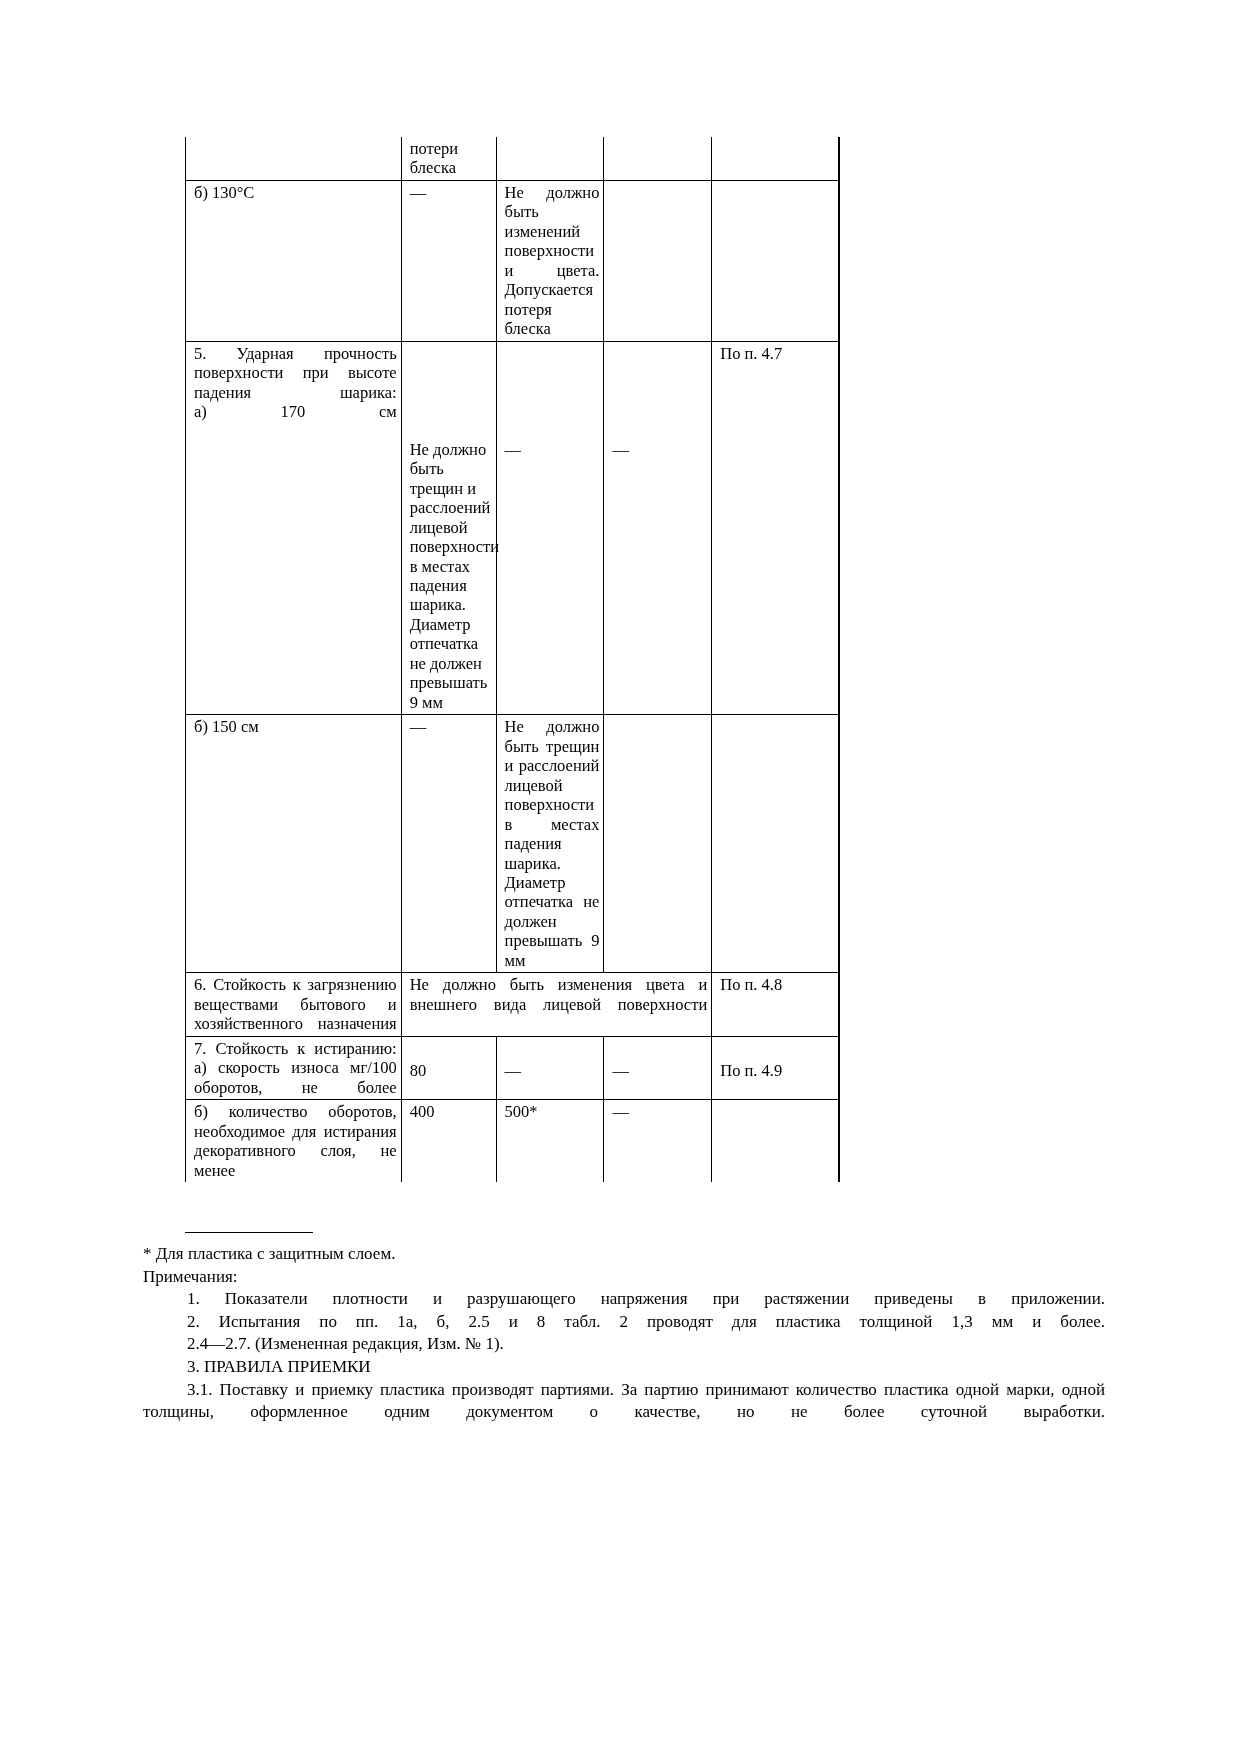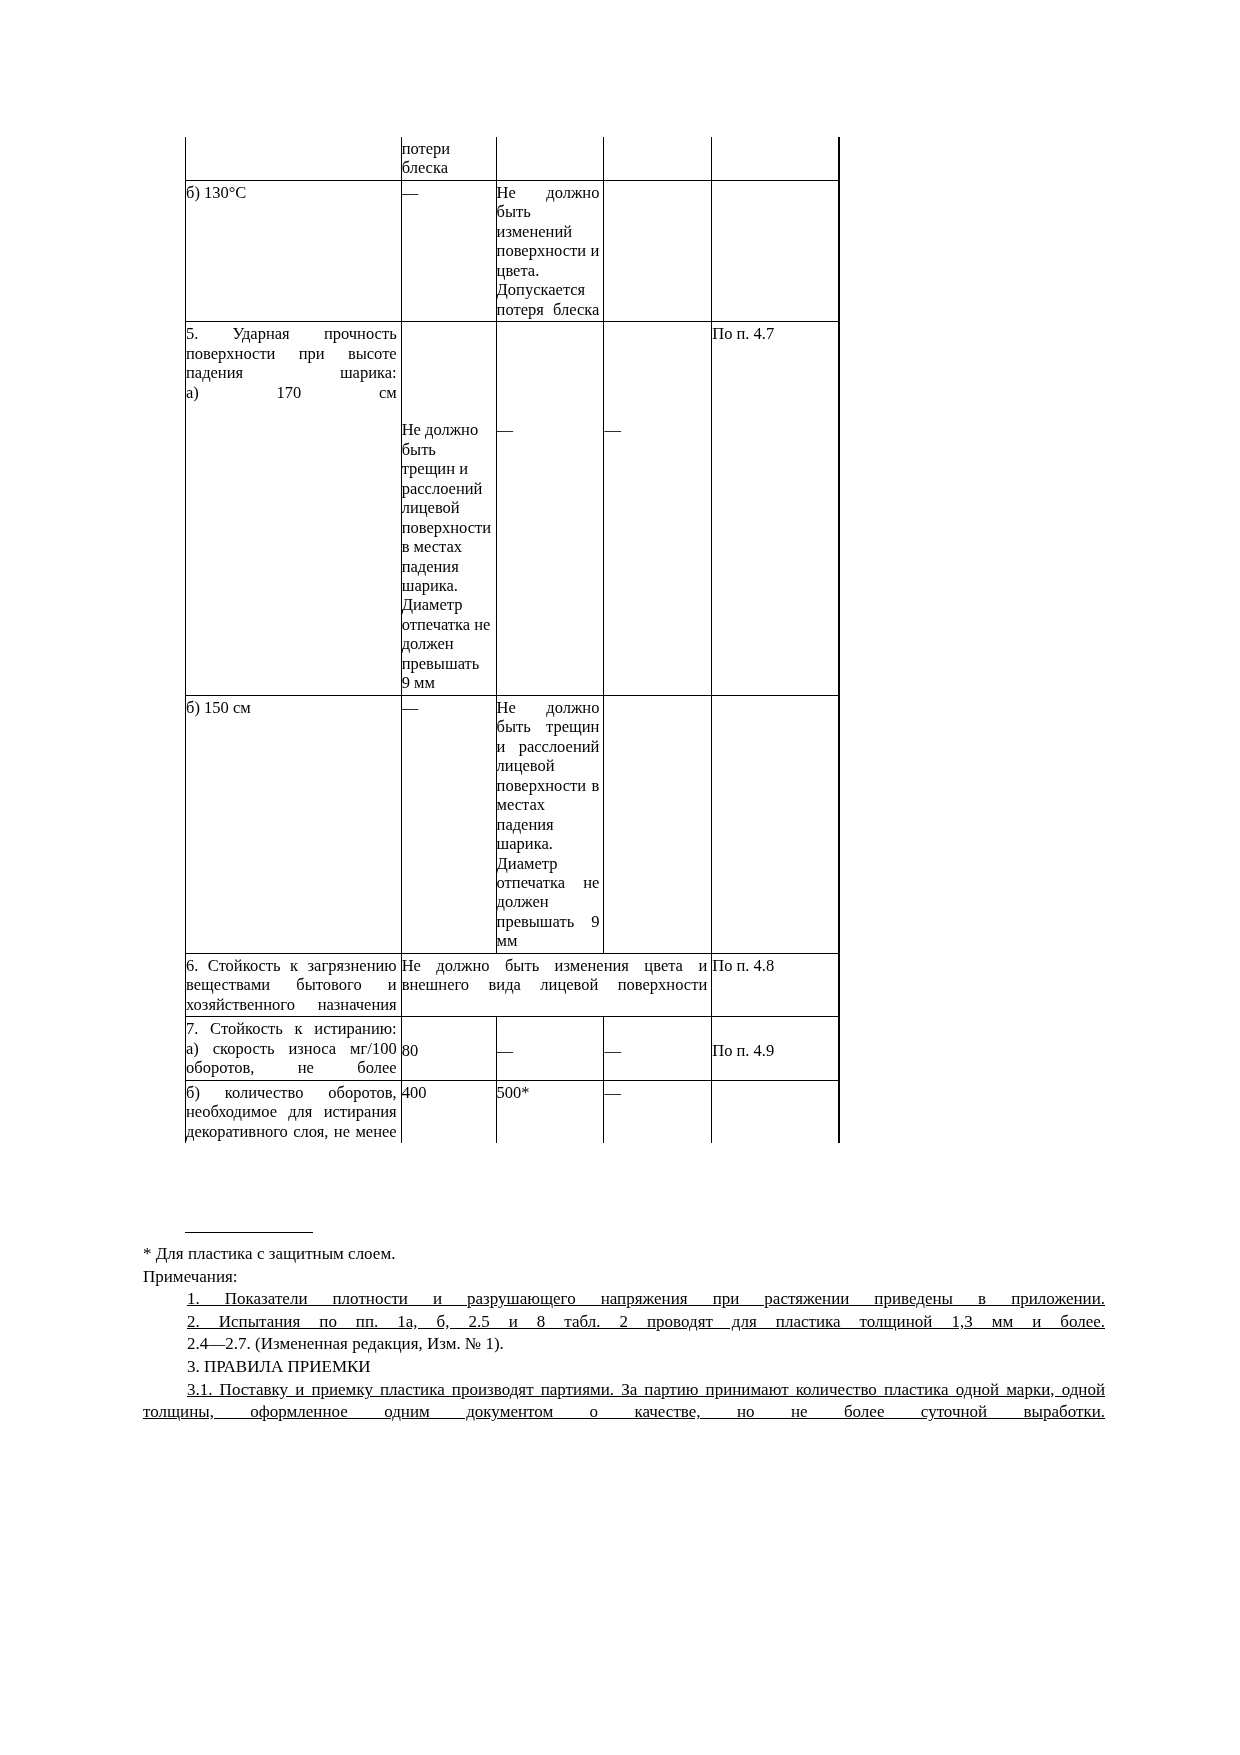--- a/index.html
+++ b/index.html
@@ -26,21 +26,21 @@
     left: 185px;
     top: 137px;
     width: 655px;
     border-collapse: collapse;
     table-layout: fixed;
     font-size: 16.5px;
     line-height: 1.18;
   }
   .doc-table td {
     vertical-align: top;
-    padding: 2px 4px 2px 0;
+    padding: 2px 4px 2px 8px;
     border: none;
   }
   
   .doc-table td.c0 { width: 200px; border-right: 1.3px solid #000; }
   .doc-table td.c1 { width: 88px;  border-right: 1.3px solid #000; }
   .doc-table td.c2 { width: 100px; border-right: 1.3px solid #000; }
   .doc-table td.c3 { width: 100px; border-right: 1.3px solid #000; }
   .doc-table td.c4 { width: 118px; border-right: 2.6px solid #000; margin-top: 16px; }
 
   .doc-table tr.first td { border-top: none; }
@@ -63,21 +63,21 @@
   .notes {
     position: absolute;
     left: 143px;
     top: 1243px;
     width: 962px;
     font-size: 17px;
     line-height: 1.33;
   }
   .notes p { margin: 0; }
   .notes p.ind { text-indent: 44px; }
-  .notes p.just { text-align: justify; text-decoration: underline; }
+  .notes p.just { text-align: justify; }
 
   .section-title { margin-top: 17px; text-indent: 44px; }
 </style>
 </head>
 <body>
 
 <div class="page">
 
   <table class="doc-table">
     <colgroup>

